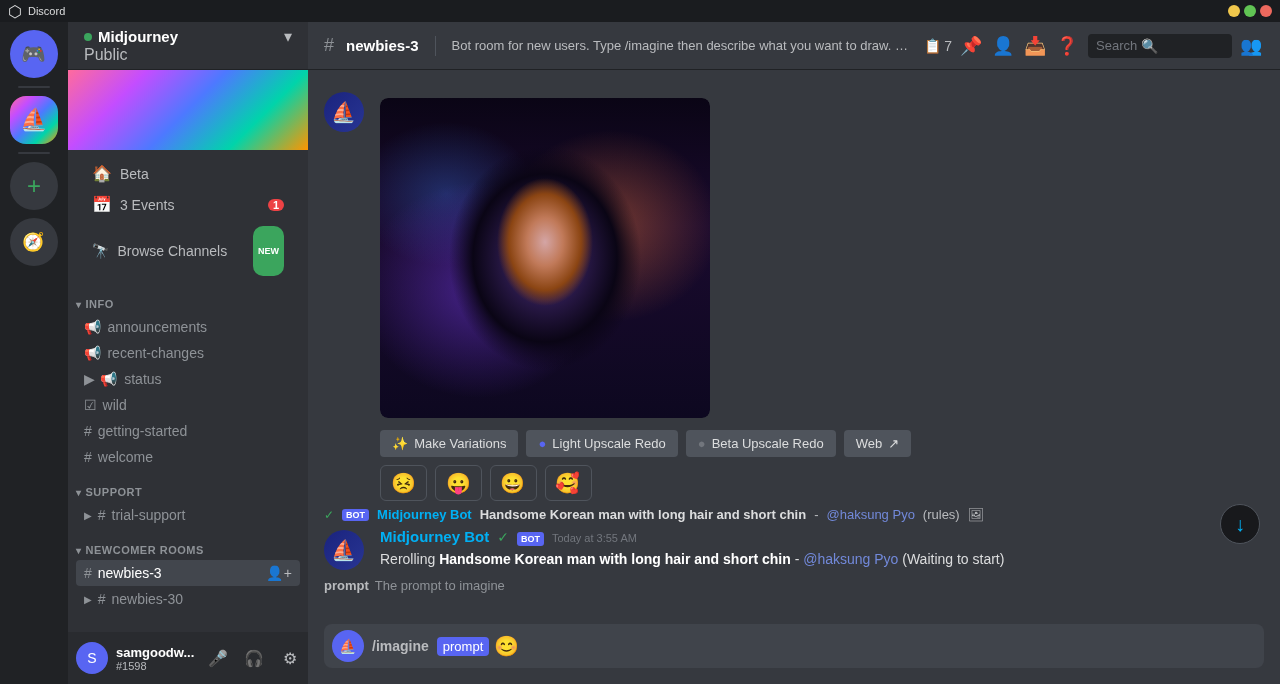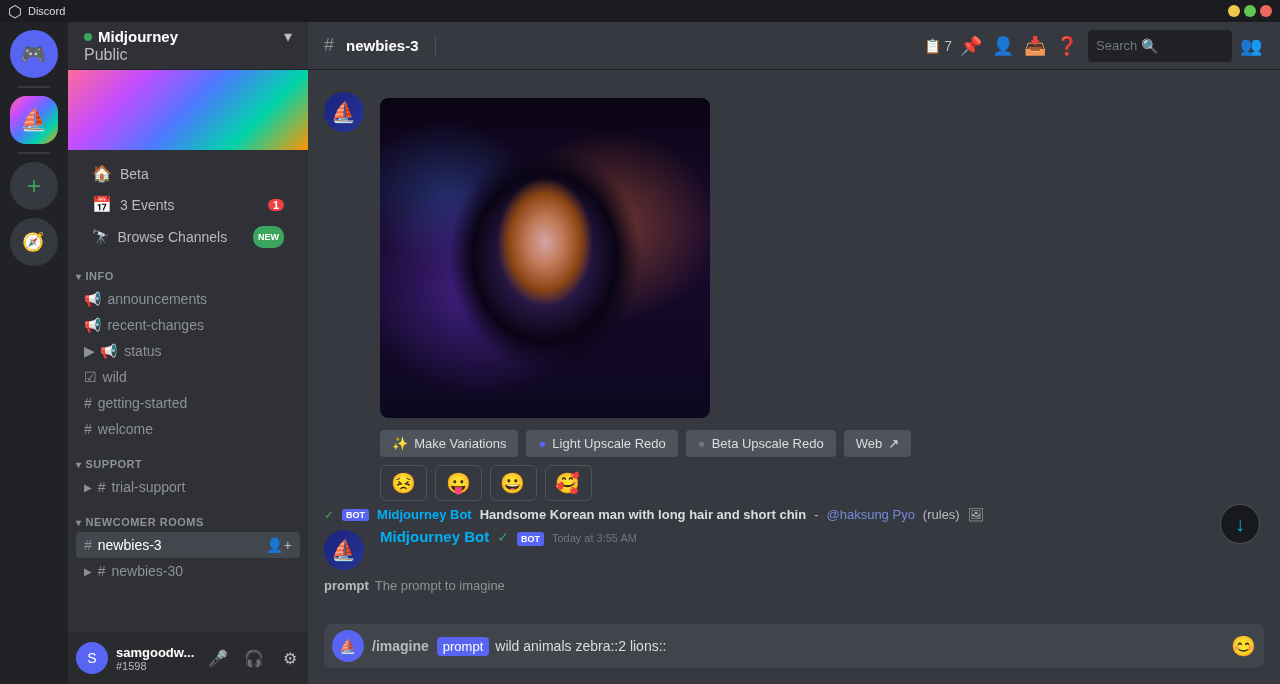--- a/index.html
+++ b/index.html
@@ -174,21 +174,21 @@
       margin: 0 8px;
       color: #b9bbbe;
       font-size: 14px;
       gap: 8px;
     }
     .new-badge {
       background: #3ba55d;
       color: white;
       font-size: 9px;
       font-weight: 700;
-      padding: 6px 5px;
+      padding: 20px 5px;
       border-radius: 10px;
       margin-left: auto;
     }
     .category-header {
       display: flex;
       align-items: center;
       padding: 16px 8px 4px 8px;
       cursor: pointer;
       color: #8e9297;
       font-size: 11px;
@@ -263,21 +263,21 @@
     .channel-header-desc { font-size: 13px; color: #b9bbbe; flex: 1; overflow: hidden; text-overflow: ellipsis; white-space: nowrap; }
     .header-actions { display: flex; align-items: center; gap: 8px; margin-left: auto; }
     .header-btn { width: 24px; height: 24px; display: flex; align-items: center; justify-content: center; cursor: pointer; color: #b9bbbe; font-size: 18px; }
     .header-count { font-size: 14px; color: #b9bbbe; display: flex; align-items: center; gap: 2px; }
     .search-bar {
       background: #202225;
       border-radius: 4px;
       height: 24px;
       display: flex;
       align-items: center;
-      padding: 16px 8px;
+      padding: 8px 8px;
       gap: 4px;
       cursor: text;
       min-width: 144px;
     }
     .search-bar-text { font-size: 13px; color: #72767d; }
     .search-bar-icon { font-size: 14px; color: #72767d; }
     
     .messages-area {
       flex: 1;
       overflow-y: auto;
@@ -622,20 +622,21 @@
       </div>
     </div>
   </div>
 
   <div class="main-content">
 
     <div class="channel-header">
       <span class="channel-header-icon">#</span>
       <span class="channel-header-name">newbies-3</span>
       <div class="channel-header-divider"></div>
+      <span class="channel-header-desc">Bot room for new users. Type /imagine then describe what you want to draw. S...</span>
       <div class="header-actions">
         <div class="header-count">
           <span>📋</span>
           <span>7</span>
         </div>
         <div class="header-btn">📌</div>
         <div class="header-btn">👤</div>
         <div class="header-btn">📥</div>
         <div class="header-btn">❓</div>
         <div class="search-bar">
@@ -699,20 +700,27 @@
           <div class="message-avatar midjourney-bot">
             <span>⛵</span>
           </div>
           <div class="message-content">
             <div class="message-header">
               <span class="message-author bot-name">Midjourney Bot</span>
               <span class="verified-icon">✓</span>
               <span class="bot-badge">BOT</span>
               <span class="message-timestamp">Today at 3:55 AM</span>
             </div>
+            <div class="message-text">
+              <span>Rerolling </span>
+              <strong>Handsome Korean man with long hair and short chin</strong>
+              <span> - </span>
+              <span class="mention">@haksung Pyo</span>
+              <span> (Waiting to start)</span>
+            </div>
           </div>
         </div>
 
         <div class="prompt-line">
           <span class="prompt-label">prompt</span>
           <span>The prompt to imagine</span>
         </div>
 
       </div>
 
@@ -721,18 +729,17 @@
       </div>
     </div>
 
     <div class="input-area">
       <div class="input-container">
         <div class="input-avatar">
           <span>⛵</span>
         </div>
         <span class="input-command">/imagine</span>
         <span class="input-prompt-tag">prompt</span>
-        <input class="input-field" type="text" value="wild animals zebra::2 lions::" style="">
         <div class="input-emoji-btn">😊</div>
       </div>
     </div>
   </div>
 </div>
 
 </body></html>

